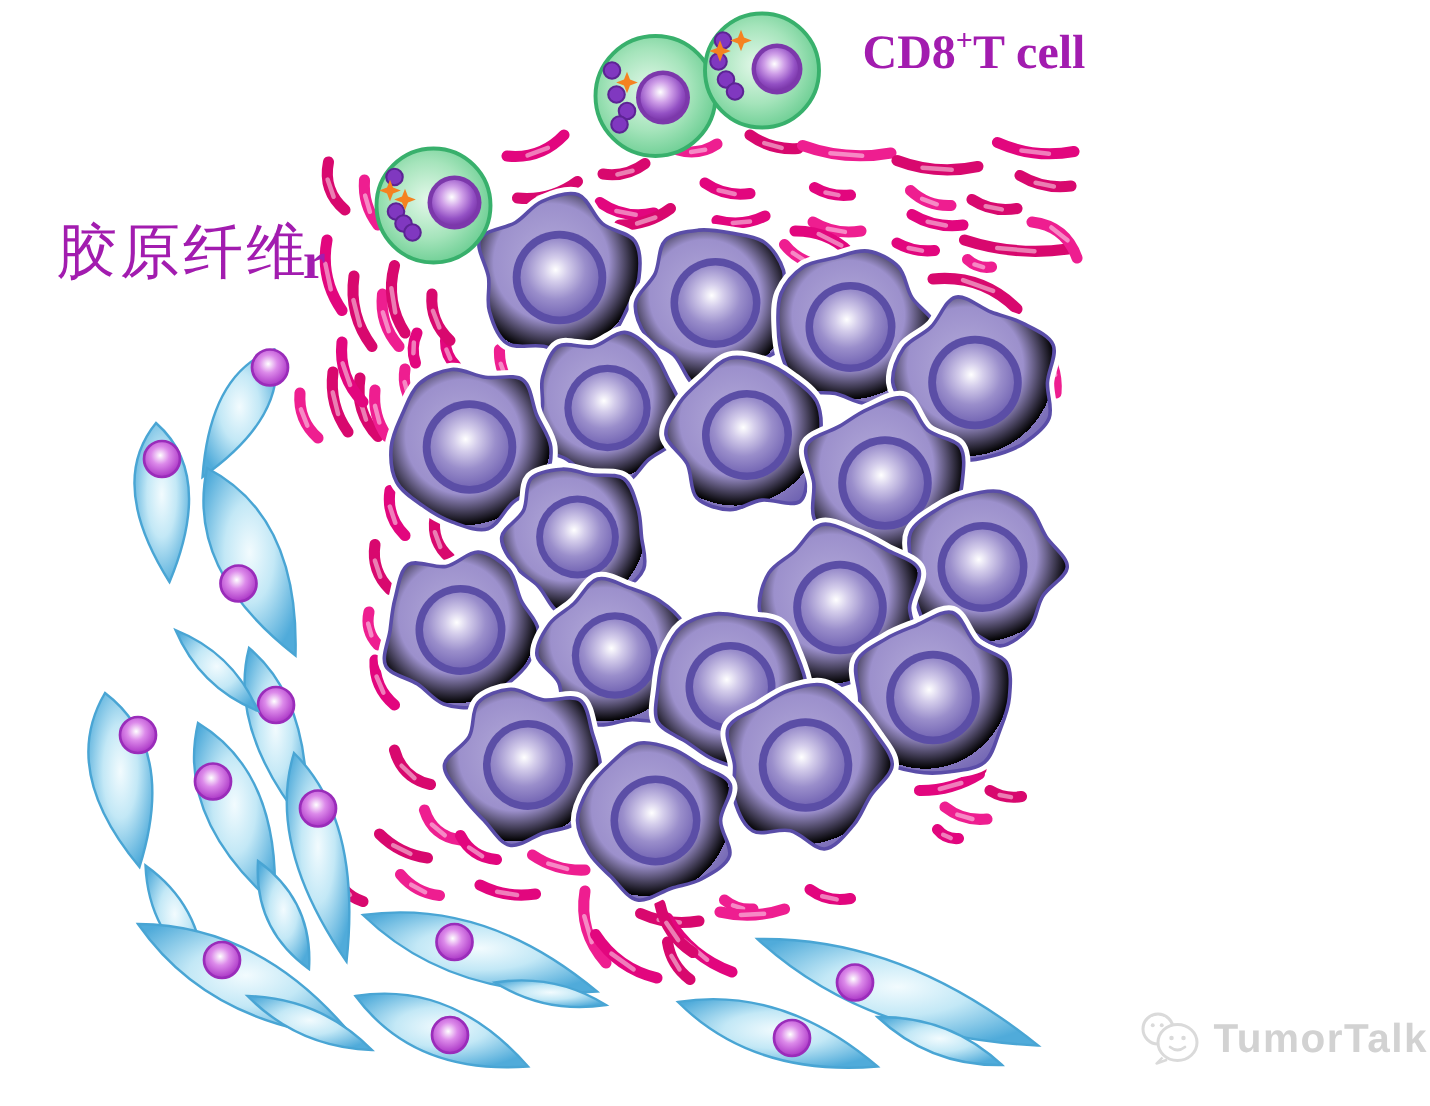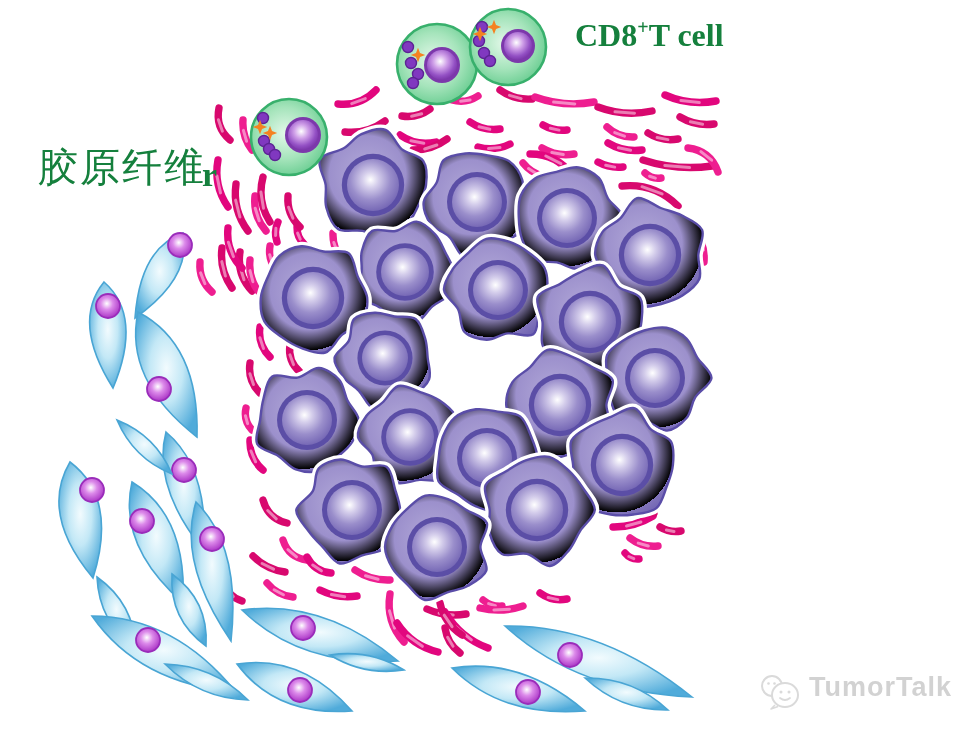--- a/index.html
+++ b/index.html
@@ -1,25 +1,25 @@
 <!DOCTYPE html>
 <html><head>
 <meta charset="utf-8">
 <style>
   html,body{margin:0;padding:0;background:#ffffff;}
   .stage{position:relative;width:953px;height:737px;background:#ffffff;overflow:hidden;
          font-family:"Liberation Serif","DejaVu Serif",serif;}
   .stage svg.fig{position:absolute;left:0;top:0;}
-  .lbl{position:absolute;color:#15803d;white-space:nowrap;}
+  .lbl{position:absolute;color:#a21caf;white-space:nowrap;}
   .lbl-collagen{left:38px;top:140px;font-size:40px;letter-spacing:2px;font-weight:normal;}
   .lbl-r{left:202px;top:156px;font-size:34px;font-weight:bold;}
   .lbl-cd8{left:575px;top:16px;font-size:32px;font-weight:bold;}
   .lbl-cd8 .sup{font-size:20px;vertical-align:12px;}
   .lbl-tumor{left:762px;top:292px;font-size:32px;font-weight:bold;}
-  .watermark{position:absolute;left:758px;top:672px;display:flex;align-items:flex-start;gap:5px;
+  .watermark{position:absolute;left:758px;top:672px;display:flex;align-items:center;gap:5px;
              color:#d2d2d2;font-family:"Liberation Sans","DejaVu Sans",sans-serif;
              font-size:27px;font-weight:bold;letter-spacing:1px;}
   .wm-logo{flex:0 0 auto;}
 </style>
 </head>
 <body>
 
 <div class="stage">
 
   <svg id="fig" class="fig" width="953" height="737" viewBox="0 0 953 737" xmlns="http://www.w3.org/2000/svg">

